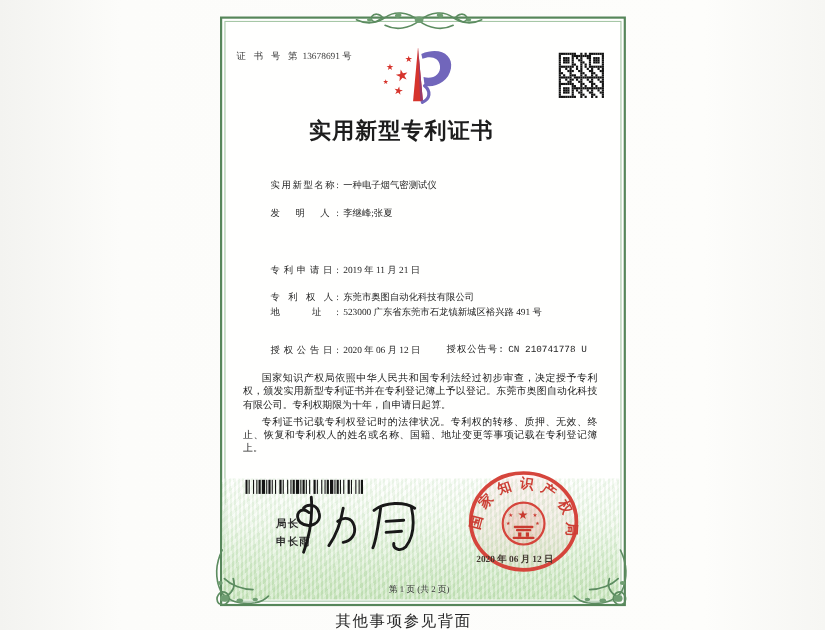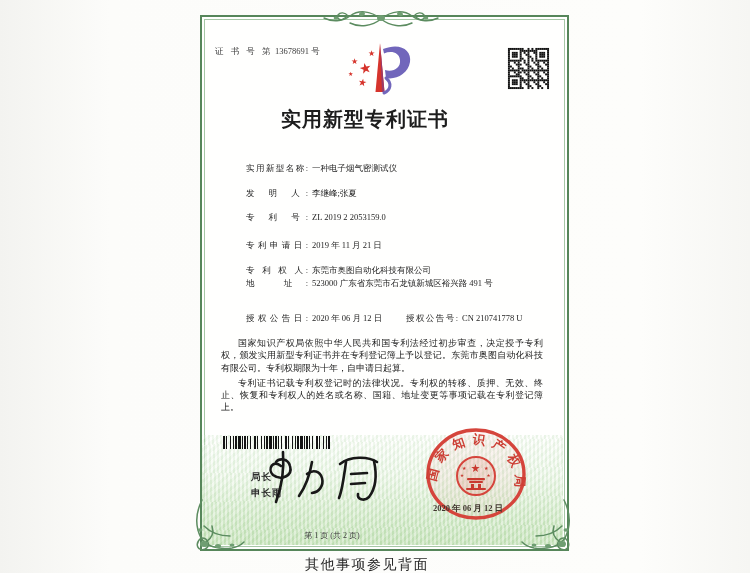--- a/index.html
+++ b/index.html
@@ -20,35 +20,35 @@
   .cert-no{position:absolute;left:215px;top:46px;font-size:8.5px;color:#3a3a3a;white-space:pre;}
   .cert-no .sp{letter-spacing:2.5px;}
   .logo{position:absolute;left:346px;top:40px;width:72px;height:57px;}
   .qr{position:absolute;left:506px;top:46px;width:45px;height:45px;}
   .title{position:absolute;left:200px;top:107px;width:330px;text-align:center;
          font-size:20px;line-height:24px;font-weight:700;color:#1d1d1d;letter-spacing:1px;}
   
   .frow{position:absolute;left:222px;width:344px;font-size:8.5px;color:#1f1f1f;line-height:11px;white-space:nowrap;margin-left:24px;}
   .f-label{display:inline-block;width:62px;text-align-last:justify;vertical-align:top;}
   .f-value{margin-left:4px;white-space:pre;}
-  .grant2{position:absolute;left:160px;top:0;}
+  .grant2{position:absolute;left:160px;top:0;font-family:Liberation Mono, monospace;}
   .grant2 .f-label{width:52px;}
   
   .paras{position:absolute;left:221px;top:337px;width:322px;font-size:9px;line-height:12.3px;
          color:#1b1b1b;text-align:justify;}
   .paras p{margin:0 0 3px 0;text-indent:17px;}
   
   .barcode{position:absolute;left:223px;top:436px;width:108px;height:13px;}
   .signer{position:absolute;left:224px;top:469px;font-size:9.5px;font-weight:700;
           color:#2b2b2b;letter-spacing:1px;line-height:16px;padding-left:27px;}
   .signature{position:absolute;left:250px;top:447px;width:142px;height:62px;}
   .seal{position:absolute;left:424px;top:427px;width:104px;height:96px;}
   .seal-date{position:absolute;left:420px;top:503px;width:96px;text-align:center;
              font-size:8.5px;font-weight:600;color:#41372f;white-space:pre;}
-  .page-note{position:absolute;left:200px;top:530px;width:264px;text-align:center;
+  .page-note{position:absolute;left:200px;top:530px;width:362px;text-align:center;
              font-size:8px;color:#3c3c3c;white-space:pre;}
   .back-note{position:absolute;left:202px;top:556px;width:330px;text-align:center;
              font-size:14px;color:#262626;letter-spacing:1.5px;}
 </style>
 </head>
 <body>
 
 <div class="stage">
 
   <div class="frame">
@@ -367,23 +367,20 @@
     </svg>
 
   <div class="title">实用新型专利证书</div>
 
   <div class="frow" style="top:163px">
     <span class="f-label">实用新型名称:</span><span class="f-value">一种电子烟气密测试仪</span>
   </div>
   <div class="frow" style="top:188px">
     <span class="f-label">发 明 人:</span><span class="f-value">李继峰;张夏</span>
   </div>
-  <div class="frow" style="top:212px">
-    <span class="f-label">专 利 号:</span><span class="f-value">ZL 2019 2 2053159.0</span>
-  </div>
   <div class="frow" style="top:240px">
     <span class="f-label">专利申请日:</span><span class="f-value">2019 年 11 月 21 日</span>
   </div>
   <div class="frow" style="top:265px">
     <span class="f-label">专 利 权 人:</span><span class="f-value">东莞市奥图自动化科技有限公司</span>
   </div>
   <div class="frow" style="top:278px">
     <span class="f-label">地 址:</span><span class="f-value">523000 广东省东莞市石龙镇新城区裕兴路 491 号</span>
   </div>
   <div class="frow" style="top:313px">

